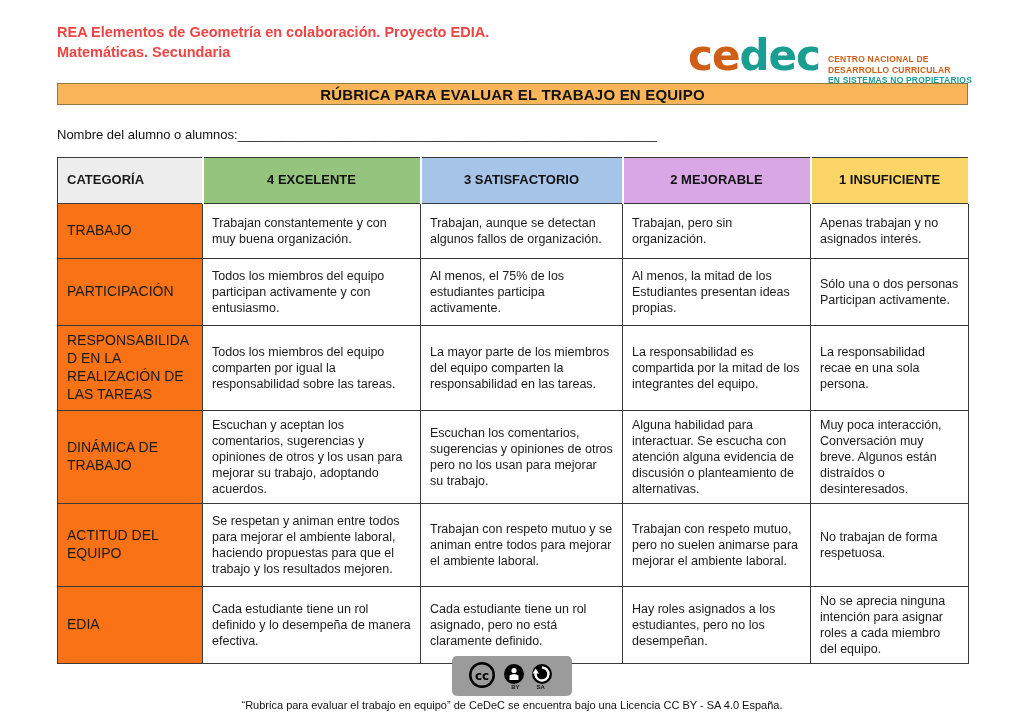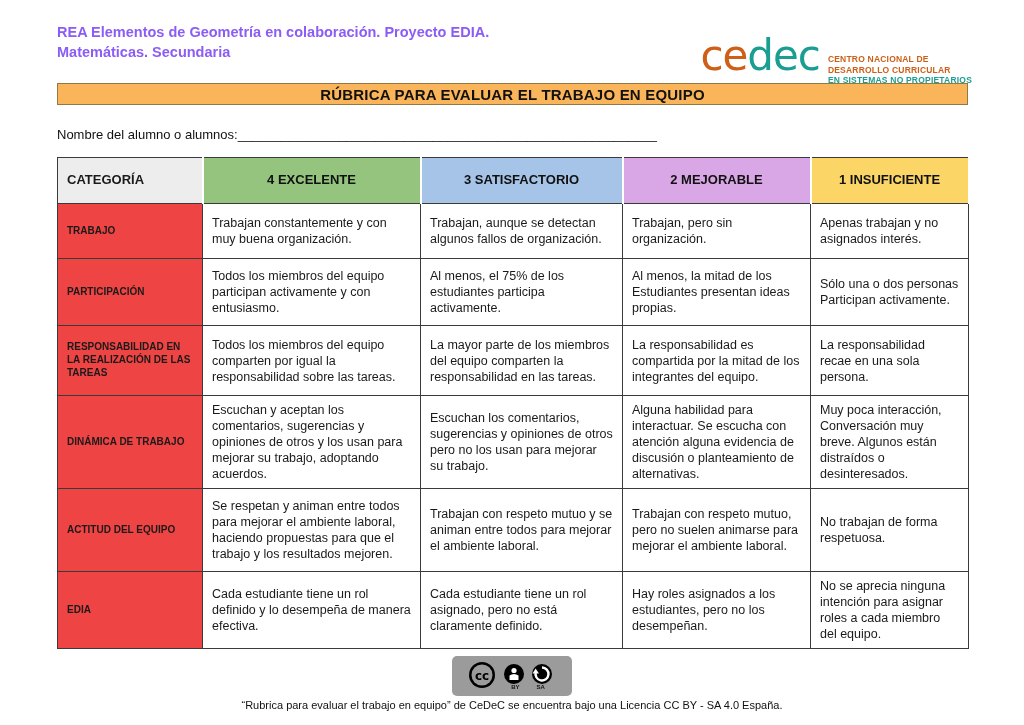--- a/index.html
+++ b/index.html
@@ -7,25 +7,25 @@
   body {
     background: #ffffff;
     font-family: "Liberation Sans", sans-serif;
     color: #1a1a1a;
     position: relative;
     overflow: hidden;
   }
   .page { position: absolute; inset: 0; }
 
   
-  .doc-header { position: absolute; left: 57px; top: 22px; font-weight: bold; font-size: 14.5px; line-height: 1.4; color: #8b5cf6; }
+  .doc-header { position: absolute; left: 57px; top: 22px; font-weight: bold; font-size: 14.5px; line-height: 1.4; color: #ef4444; }
 
   
   .logo { position: absolute; right: 52px; top: 26px; display: flex; align-items: center; gap: 8px; }
-  .logo-word { font-size: 42px; font-weight: normal; letter-spacing: -1px; line-height: 1; font-family: "DejaVu Sans", sans-serif; }
+  .logo-word { font-size: 42px; font-weight: bold; letter-spacing: -1px; line-height: 1; font-family: "DejaVu Sans", sans-serif; }
   .logo-tagline { font-size: 8.5px; font-weight: bold; line-height: 1.25; letter-spacing: 0.2px; text-transform: uppercase; }
 
   
   .title-bar {
     position: absolute; left: 57px; top: 83px; width: 911px; height: 22px;
     border: 1px solid #8f7a45;
     display: flex; align-items: center; justify-content: center;
   }
   .title-bar span { font-size: 15px; font-weight: bold; color: #111; letter-spacing: 0.2px; }
 
@@ -50,21 +50,21 @@
   }
   table.rubric th.cat-h {
     background: #ededed; font-weight: bold; text-align: left; font-size: 13px;
   }
   table.rubric th.level-h {
     font-weight: bold; text-align: center; font-size: 13px;
     border-left: 2px solid #ffffff; border-right: 2px solid #ffffff;
     color: #111;
   }
   table.rubric td.cat {
-    background: #ef4444; font-weight: bold; font-size: 10px;
+    background: #f97316; font-weight: normal; font-size: 14px;
   }
   tr.hrow  { height: 46px; margin-left: 7px; }
   tr.r0 { height: 55px; }
   tr.r1 { height: 67px; }
   tr.r2 { height: 70px; }
   tr.r3 { height: 90px; }
   tr.r4 { height: 83px; }
   tr.r5 { height: 62px; }
 
   

